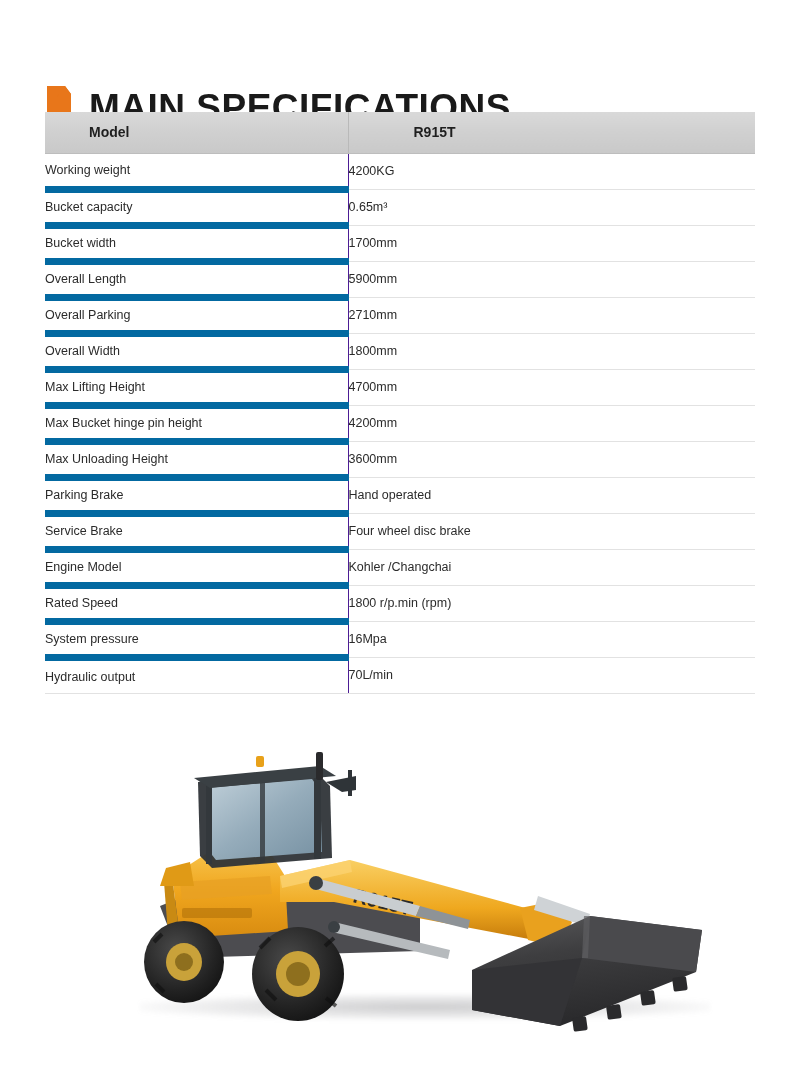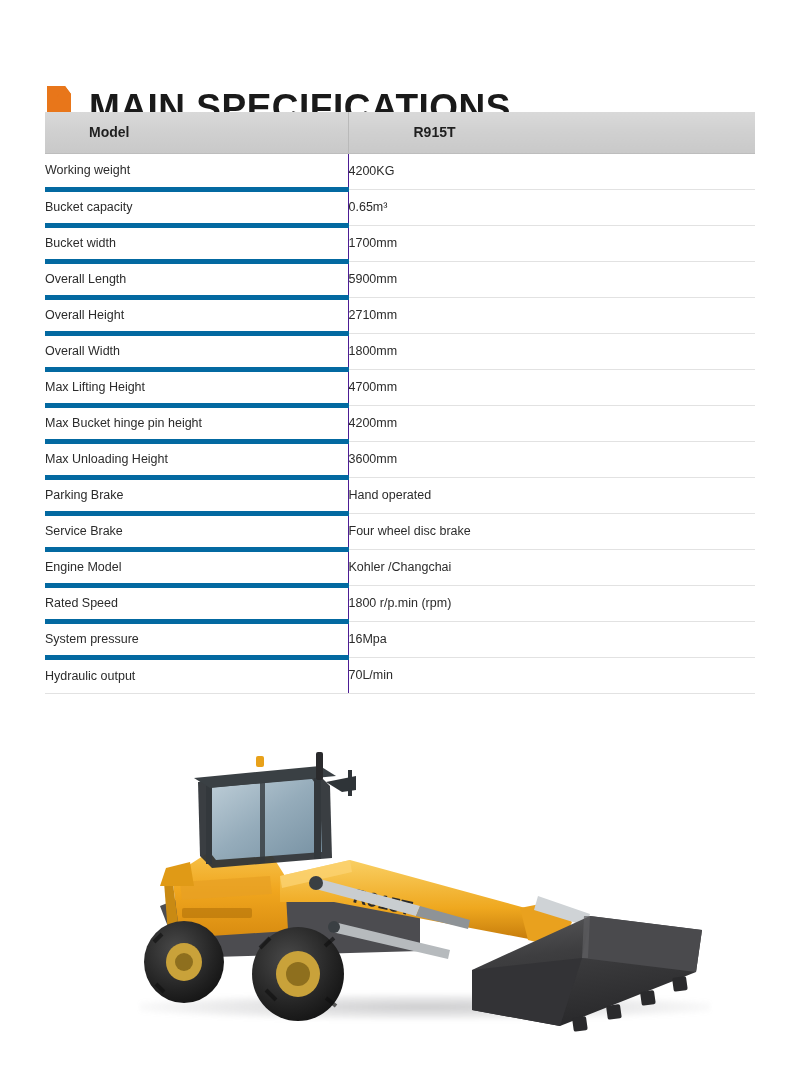--- a/index.html
+++ b/index.html
@@ -53,21 +53,21 @@
   }
   .spec-table tr { height: 36px; border-radius: 15px; }
   .spec-table td {
     padding: 0;
     vertical-align: middle;
   }
   .col-label {
     width: 303px;
     padding-left: 44px;
     color: #2b2b2b;
-    border-bottom: 5px solid #0369a1;
+    border-bottom: 7px solid #0369a1;
   }
   .col-value {
     width: 407px;
     padding-left: 65px;
     color: #2b2b2b;
     border-bottom: 1px solid #e2e2e2;
     border-left: 1px solid #4c1d95;
   }
 
   
@@ -151,21 +151,21 @@
       </tr>
       <tr>
         <td class="col-label">Bucket width</td>
         <td class="col-value">1700mm</td>
       </tr>
       <tr>
         <td class="col-label">Overall Length</td>
         <td class="col-value">5900mm</td>
       </tr>
       <tr>
-        <td class="col-label">Overall Height</td>
+        <td class="col-label">Overall Parking</td>
         <td class="col-value">2710mm</td>
       </tr>
       <tr>
         <td class="col-label">Overall Width</td>
         <td class="col-value">1800mm</td>
       </tr>
       <tr>
         <td class="col-label">Max Lifting Height</td>
         <td class="col-value">4700mm</td>
       </tr>

